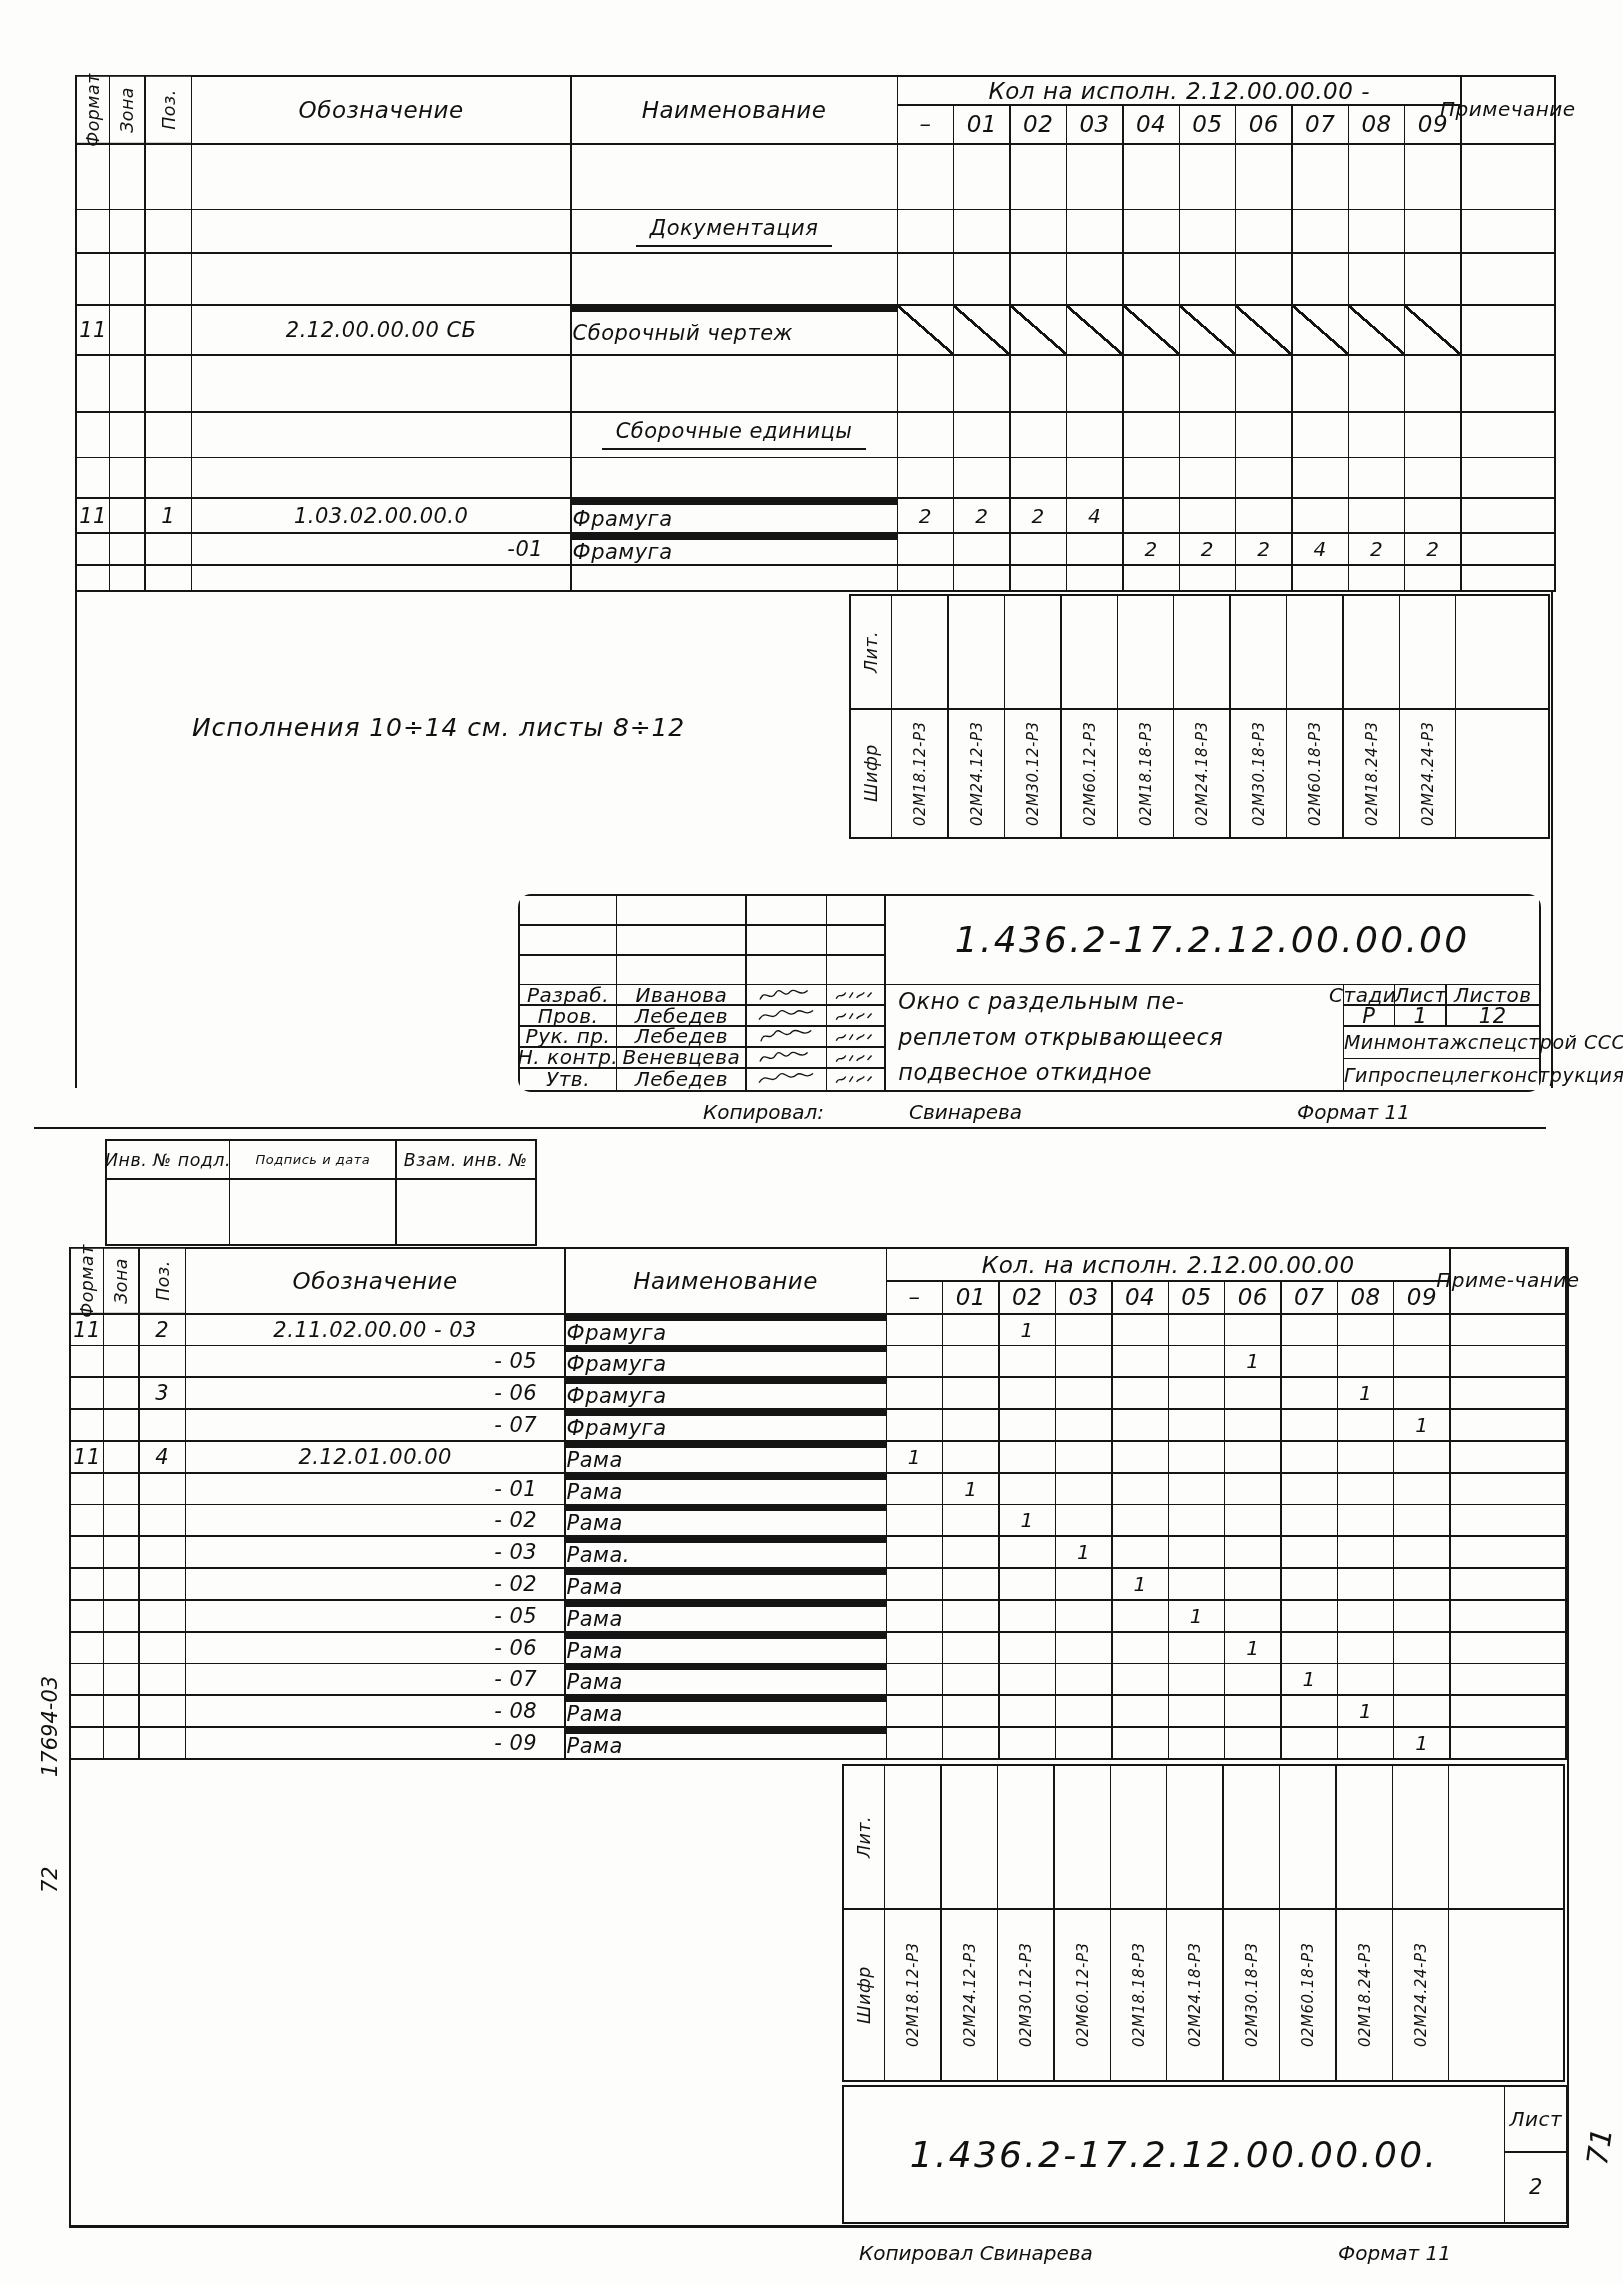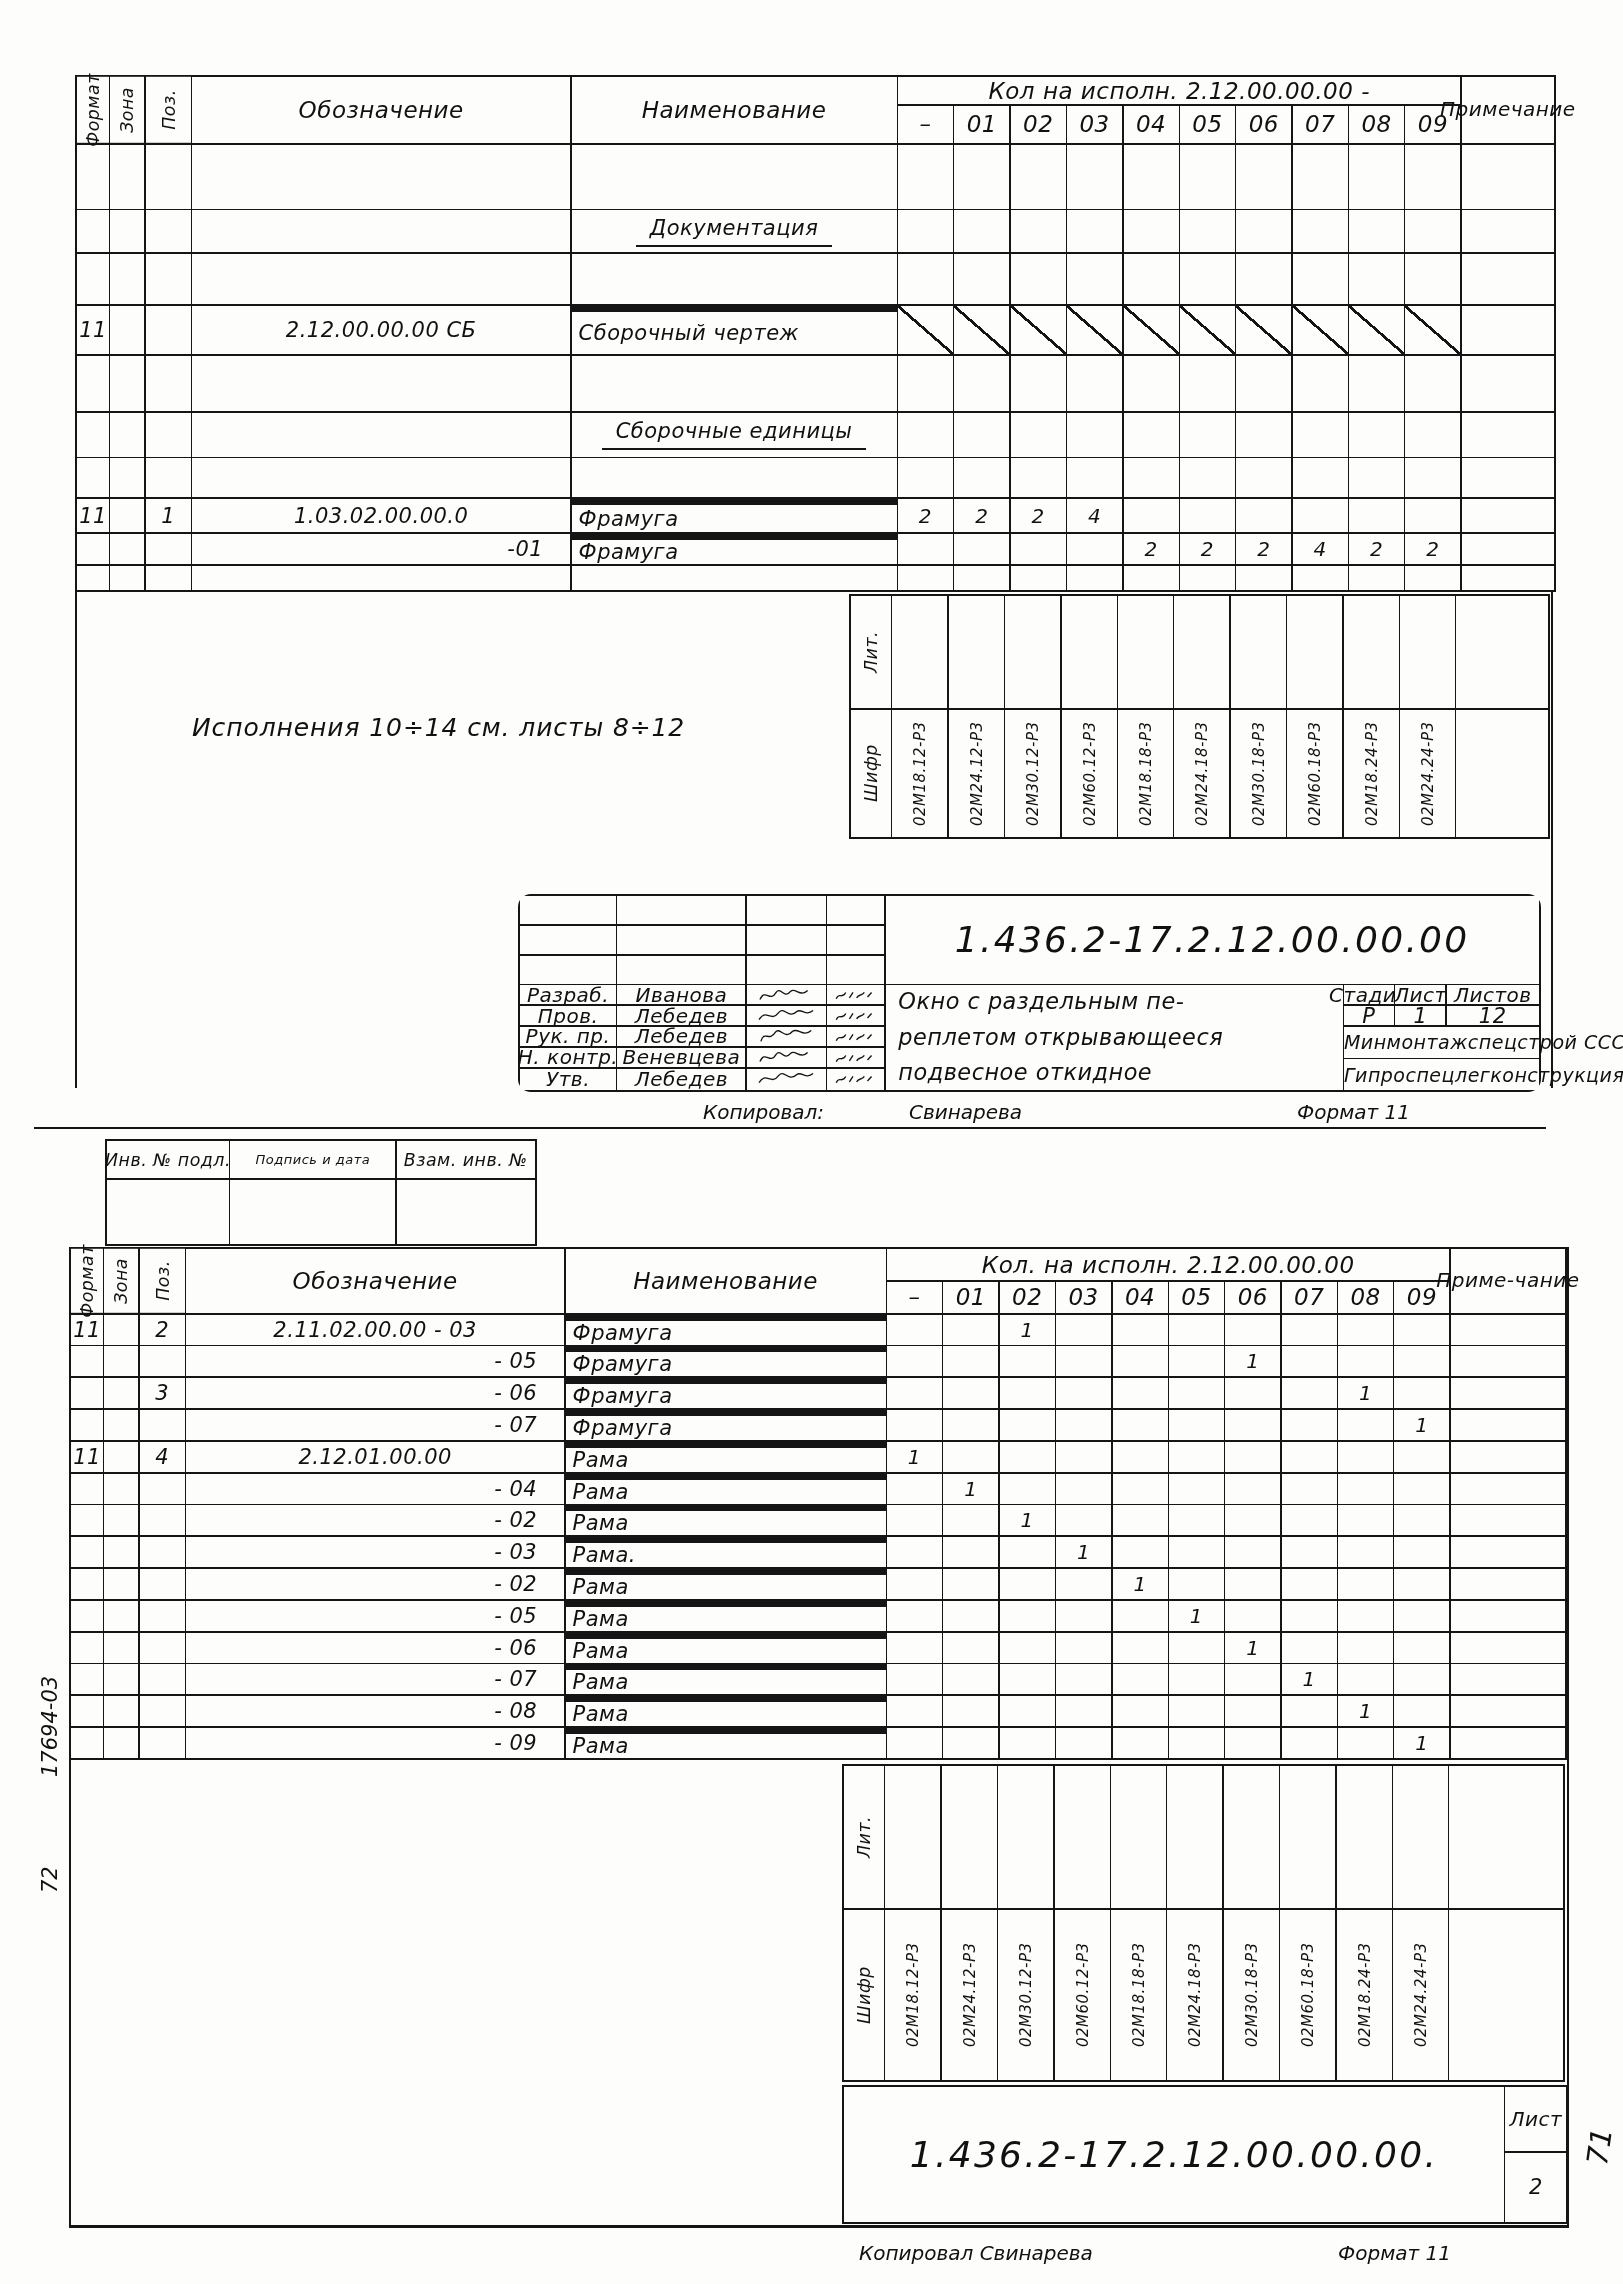--- a/index.html
+++ b/index.html
@@ -8,21 +8,21 @@
   .abs{position:absolute;}
   
   .tbl{display:grid;background:#151515;border:2.7px solid #151515;}
   .c{background:#fdfdfb;display:flex;align-items:center;justify-content:center;
      font-size:21px;letter-spacing:0.5px;white-space:nowrap;overflow:visible;}
   .hl{font-size:17.4px;}
   .hd{font-size:23px;}
   .v{writing-mode:vertical-rl;transform:rotate(180deg);}
   .ob{justify-content:center;}
   .obr{justify-content:flex-end;padding-right:27px;}
-  .nm{justify-content:flex-start;padding-left:7px;margin-top:6px;}
+  .nm{justify-content:flex-start;padding-left:1px;margin-top:6px;}
   .nmc{justify-content:center;}
   .q{font-size:20px;}
   .sec{border-bottom:2.3px solid #151515;padding:0 13.7px 4.6px 13.7px;}
   .xc{background:
       linear-gradient(to top right,#fdfdfb calc(50% - 1.4px),#151515 calc(50% - 1.4px),#151515 calc(50% + 1.4px),#fdfdfb calc(50% + 1.4px)),
       linear-gradient(to bottom right,#fdfdfb calc(50% - 1.4px),#151515 calc(50% - 1.4px),#151515 calc(50% + 1.4px),#fdfdfb calc(50% + 1.4px));}
   .code{writing-mode:vertical-rl;transform:rotate(180deg);font-size:15px;letter-spacing:0.5px;padding:3.7px 0;}
   .prim2{flex-direction:row;line-height:1.25;font-size:20px;}
   .frame{border-left:2.7px solid #151515;border-right:2.7px solid #151515;}
   .vtext{writing-mode:vertical-rl;transform:rotate(180deg);font-size:21px;display:flex;align-items:center;justify-content:center;}
@@ -486,21 +486,21 @@
       <div class="c q"></div>
       <div class="c q"></div>
       <div class="c q"></div>
       <div class="c q"></div>
       <div class="c q"></div>
       <div class="c q"></div>
       <div class="c"></div>
     <div class="c"></div>
       <div class="c"></div>
       <div class="c"></div>
-      <div class="c obr">- 04</div>
+      <div class="c obr">- 01</div>
       <div class="c nm">Рама</div>
       <div class="c q"></div>
       <div class="c q">1</div>
       <div class="c q"></div>
       <div class="c q"></div>
       <div class="c q"></div>
       <div class="c q"></div>
       <div class="c q"></div>
       <div class="c q"></div>
       <div class="c q"></div>

